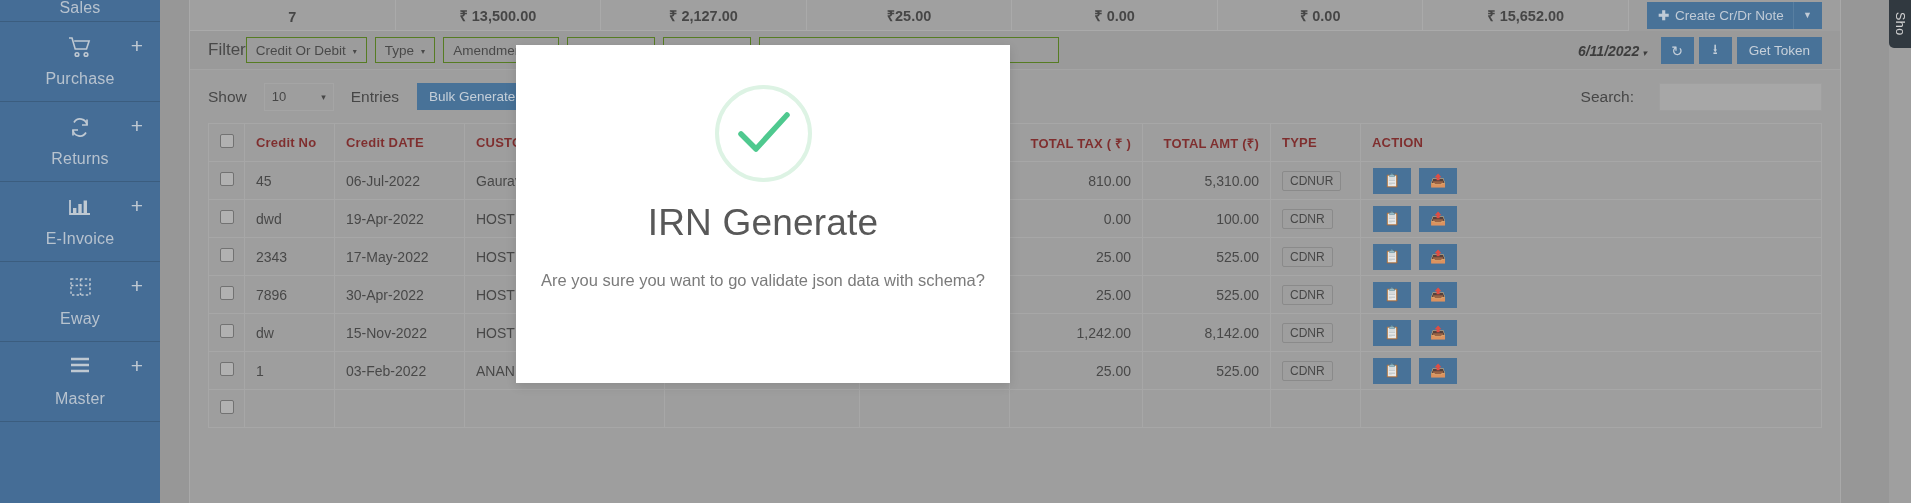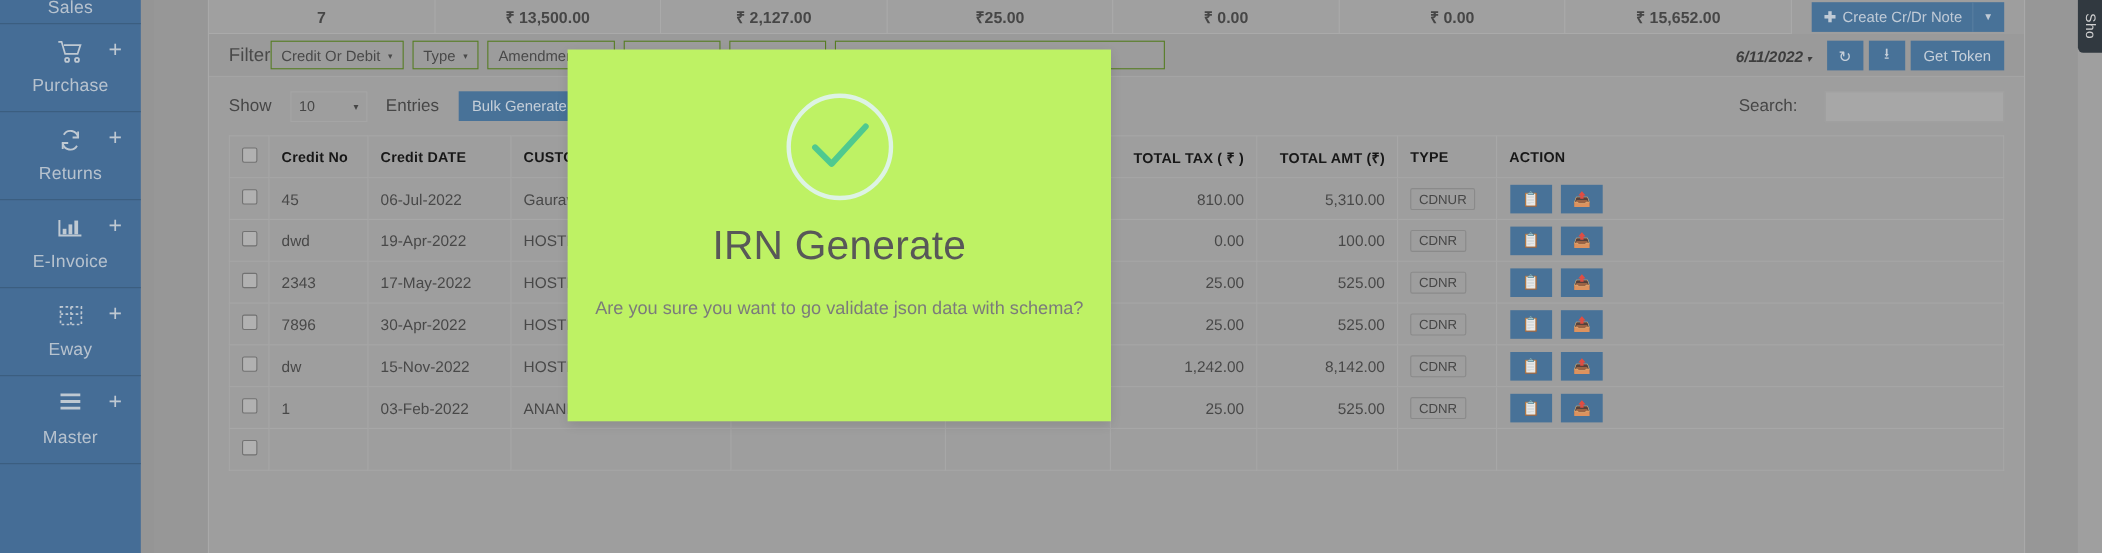--- a/index.html
+++ b/index.html
@@ -6,21 +6,21 @@
   html, body {
     width: 1911px; height: 503px;
     overflow: hidden;
     font-family: "Liberation Sans", sans-serif;
     background: #9a9a9a;
   }
   #app { position: relative; width: 1911px; height: 503px; }
 
   
   .sidebar {
-    position: absolute; left: 0; top: 0; width: 128px; height: 503px;
+    position: absolute; left: 0; top: 0; width: 160px; height: 503px;
     background: #39699c; z-index: 5;
   }
   .sb-item {
     position: relative; height: 80px;
     border-bottom: 1px solid #2d567f;
     display: flex; flex-direction: column;
     align-items: center; justify-content: center;
     color: #c9d6e3;
   }
   .sb-item:first-child { height: 22px; justify-content: flex-start; }
@@ -144,21 +144,21 @@
   }
 
   
   .tbl-wrap { position: absolute; left: 18px; right: 18px; top: 124px; bottom: 0; }
   table.grid { width: 100%; border-collapse: collapse; table-layout: fixed; }
   table.grid th, table.grid td {
     border: 1px solid #b0b0b0; text-align: left;
     padding: 0 11px; height: 38px; overflow: hidden; white-space: nowrap;
   }
   table.grid th {
-    font-size: 13px; font-weight: bold; color: #000000;
+    font-size: 13px; font-weight: bold; color: #7f1d1d;
     letter-spacing: .2px;
   }
   table.grid td { font-size: 14px; color: #3c3c3c; }
   .col-chk { width: 36px; padding: 0 !important; text-align: center !important; }
   .num { text-align: right !important; }
   .chip {
     display: inline-block; border: 1px solid #8d8d8d; color: #3a3a3a;
     font-size: 12px; padding: 2px 7px; border-radius: 2px;
   }
   .act-cell { padding: 0 !important; }
@@ -183,21 +183,21 @@
     writing-mode: vertical-rl; display: flex; align-items: center;
     justify-content: center; letter-spacing: .5px; border-radius: 0 0 0 5px;
   }
 
   
   .dim {
     position: absolute; inset: 0; background: rgba(130,130,130,0.18); z-index: 10;
   }
   .modal {
     position: absolute; left: 516px; top: 45px; width: 494px; height: 338px;
-    background: #bef264; z-index: 11;
+    background: #ffffff; z-index: 11;
     display: flex; flex-direction: column; align-items: center;
     box-shadow: 0 3px 10px rgba(0,0,0,.12);
   }
   .tick-wrap { margin-top: 40px; width: 97px; height: 97px; position: relative; }
   .tick-circle {
     position: absolute; inset: 0; border-radius: 50%;
     border: 4px solid #ddf3e4; box-sizing: border-box;
   }
   .tick-mark {
     position: absolute; left: 22px; top: 25px; width: 54px; height: 46px;

